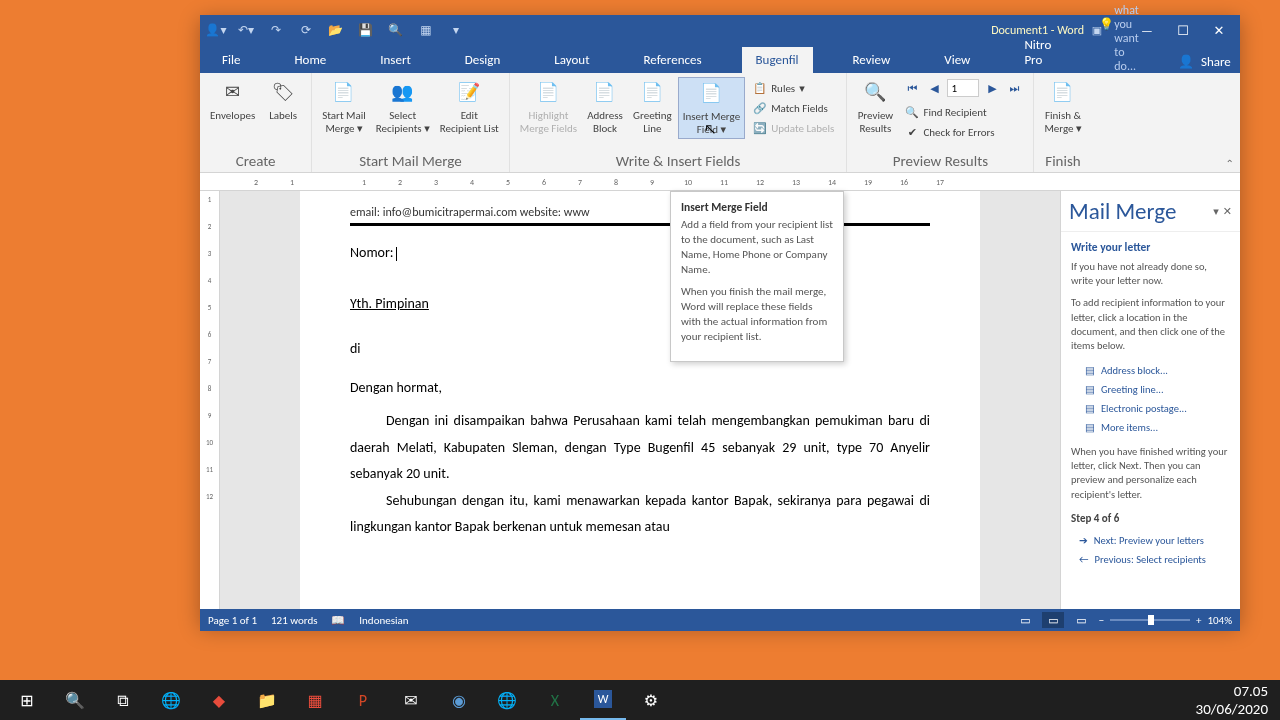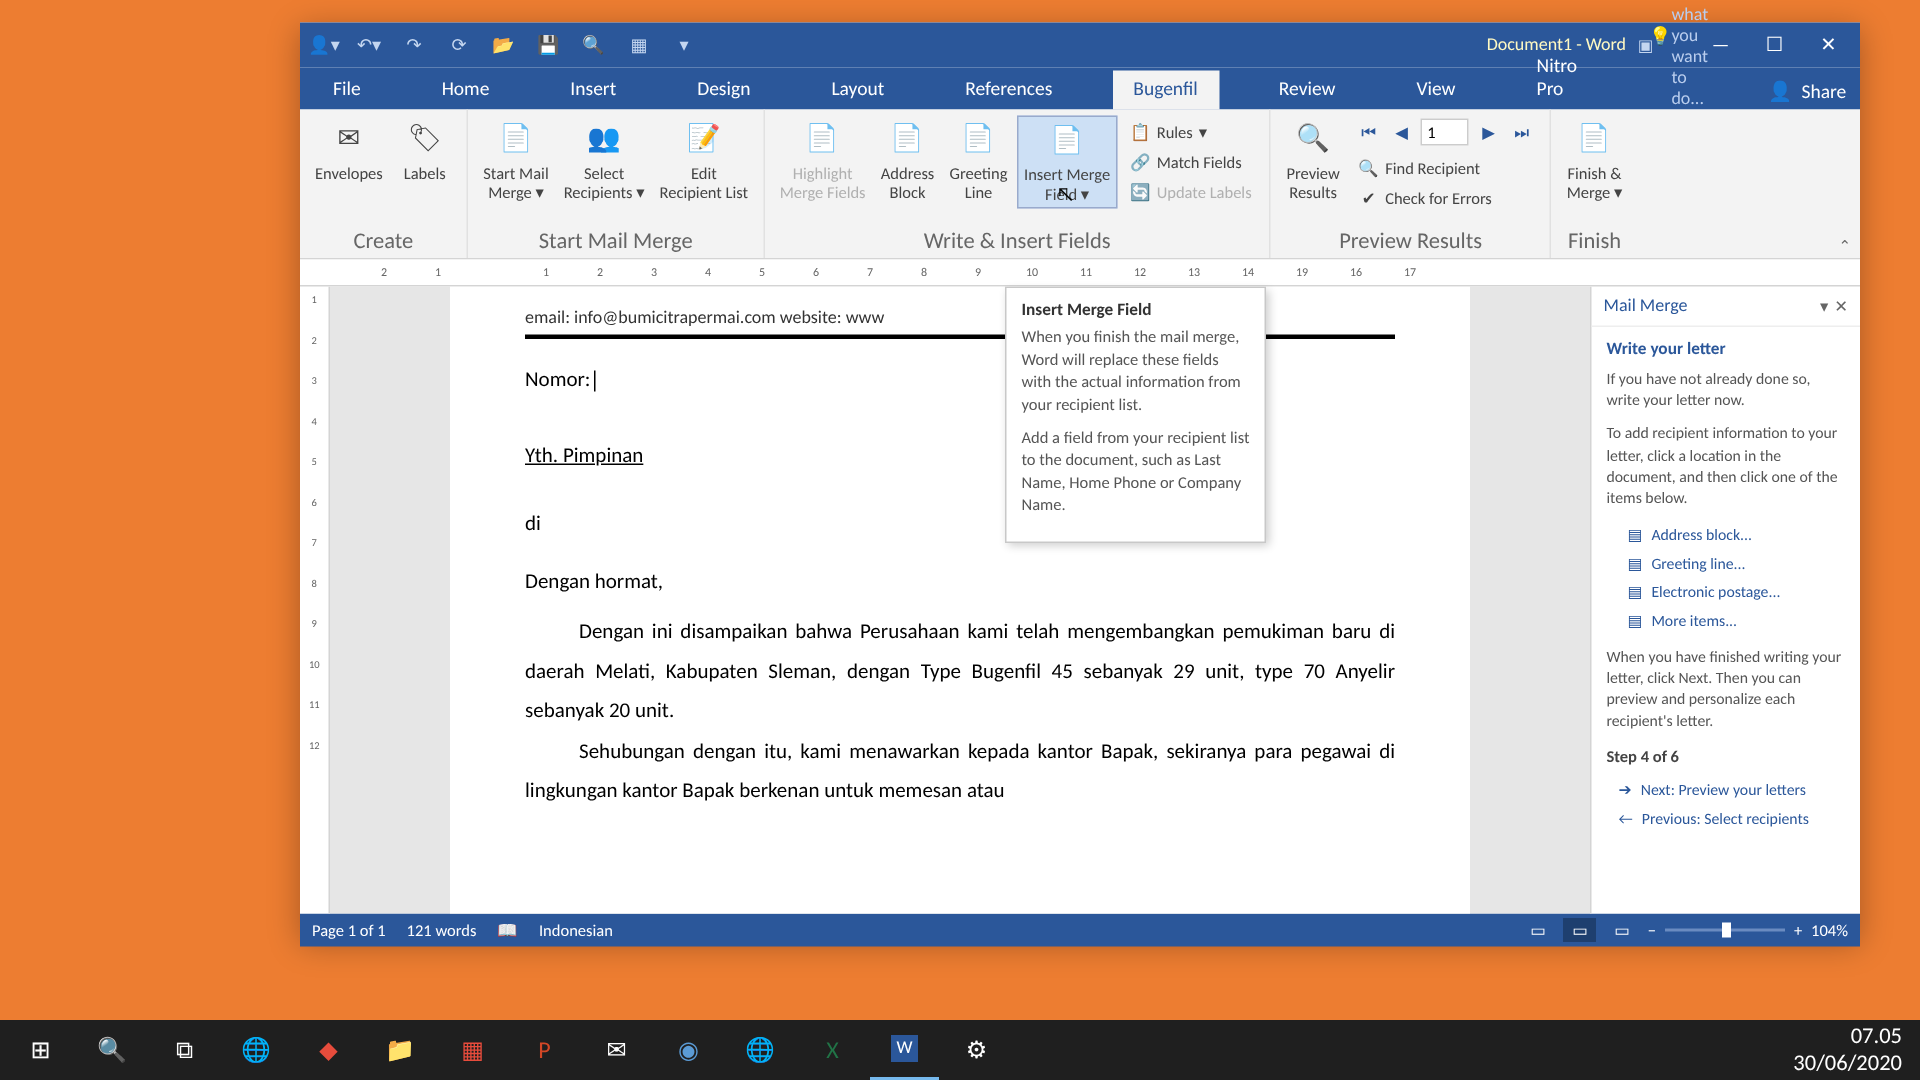--- a/index.html
+++ b/index.html
@@ -45,21 +45,21 @@
 .page .perihal { font-size: 14px; text-align: center; margin-bottom: 28px; }
 .page .dengan { font-size: 14px; margin-bottom: 12px; }
 .page .body { font-size: 14px; text-align: justify; line-height: 1.9; }
 .page .body .indent { text-indent: 36px; display: block; }
 .cursor-blink { display: inline-block; width: 1px; height: 14px; background: #000; vertical-align: middle; margin-left: 2px; }
 .tooltip { position: absolute; left: 470px; top: 176px; width: 174px; background: #fff; border: 1px solid #c8c8c8; box-shadow: 2px 2px 6px rgba(0,0,0,0.2); padding: 8px 10px; font-size: 11px; color: #555; z-index: 50; }
 .tooltip .tt-title { font-weight: 600; color: #333; margin-bottom: 4px; font-size: 11.5px; }
 .tooltip p { margin-bottom: 8px; line-height: 1.35; }
 .taskpane { width: 180px; background: #fff; border-left: 1px solid #d4d4d4; display: flex; flex-direction: column; font-size: 11px; color: #444; }
 .taskpane .tp-head { display: flex; align-items: center; justify-content: space-between; padding: 6px 8px; border-bottom: 1px solid #eee; }
-.taskpane .tp-head h2 { font-size: 12px; font-weight: 400; color: #2b579a; }
+.taskpane .tp-head h2 { font-size: 23px; font-weight: 400; color: #2b579a; }
 .taskpane .tp-head .tpclose { display: flex; gap: 4px; color: #666; font-size: 11px; }
 .taskpane .tp-body { padding: 8px 10px; overflow: auto; flex: 1; }
 .taskpane .tp-body h3 { font-size: 11.5px; font-weight: 600; margin-bottom: 6px; color: #2b579a; }
 .taskpane .tp-body p { margin-bottom: 8px; line-height: 1.35; color: #555; font-size: 10.5px;}
 .taskpane .linkrow { color: #2b579a; padding: 3px 0 3px 14px; cursor: pointer; font-size: 10.5px; display:flex; align-items:center; gap:6px;}
 .taskpane .step { font-weight: 600; margin: 10px 0 6px; font-size: 11px; }
 .taskpane .navlink { color: #2b579a; padding: 3px 0 3px 8px; cursor: pointer; font-size: 10.5px; display:flex; align-items:center; gap:6px;}
 .statusbar { height: 22px; background: #2b579a; color: #fff; display: flex; align-items: center; font-size: 11px; padding: 0 8px; gap: 14px; text-align: right; }
 .statusbar .sb-left { display: flex; gap: 14px; flex: 1; }
 .statusbar .sb-right { display: flex; align-items: center; gap: 6px; }
@@ -326,22 +326,22 @@
       <div class="zslider">
           <div class="zthumb"></div>
         </div>
       <span>+</span>
       <span>104%</span>
     </div>
   </div>
 
   <div class="tooltip">
     <div class="tt-title">Insert Merge Field</div>
+    <p>Add a field from your recipient list to the document, such as Last Name, Home Phone or Company Name.</p>
     <p>When you finish the mail merge, Word will replace these fields with the actual information from your recipient list.</p>
-    <p>Add a field from your recipient list to the document, such as Last Name, Home Phone or Company Name.</p>
   </div>
 
   <div class="cursor-arrow">↖</div>
 </div>
 
 <div class="taskbar">
   <div class="tbtn">⊞</div>
   <div class="tbtn">🔍</div>
   <div class="tbtn">⧉</div>
   <div class="tbtn">🌐</div>

